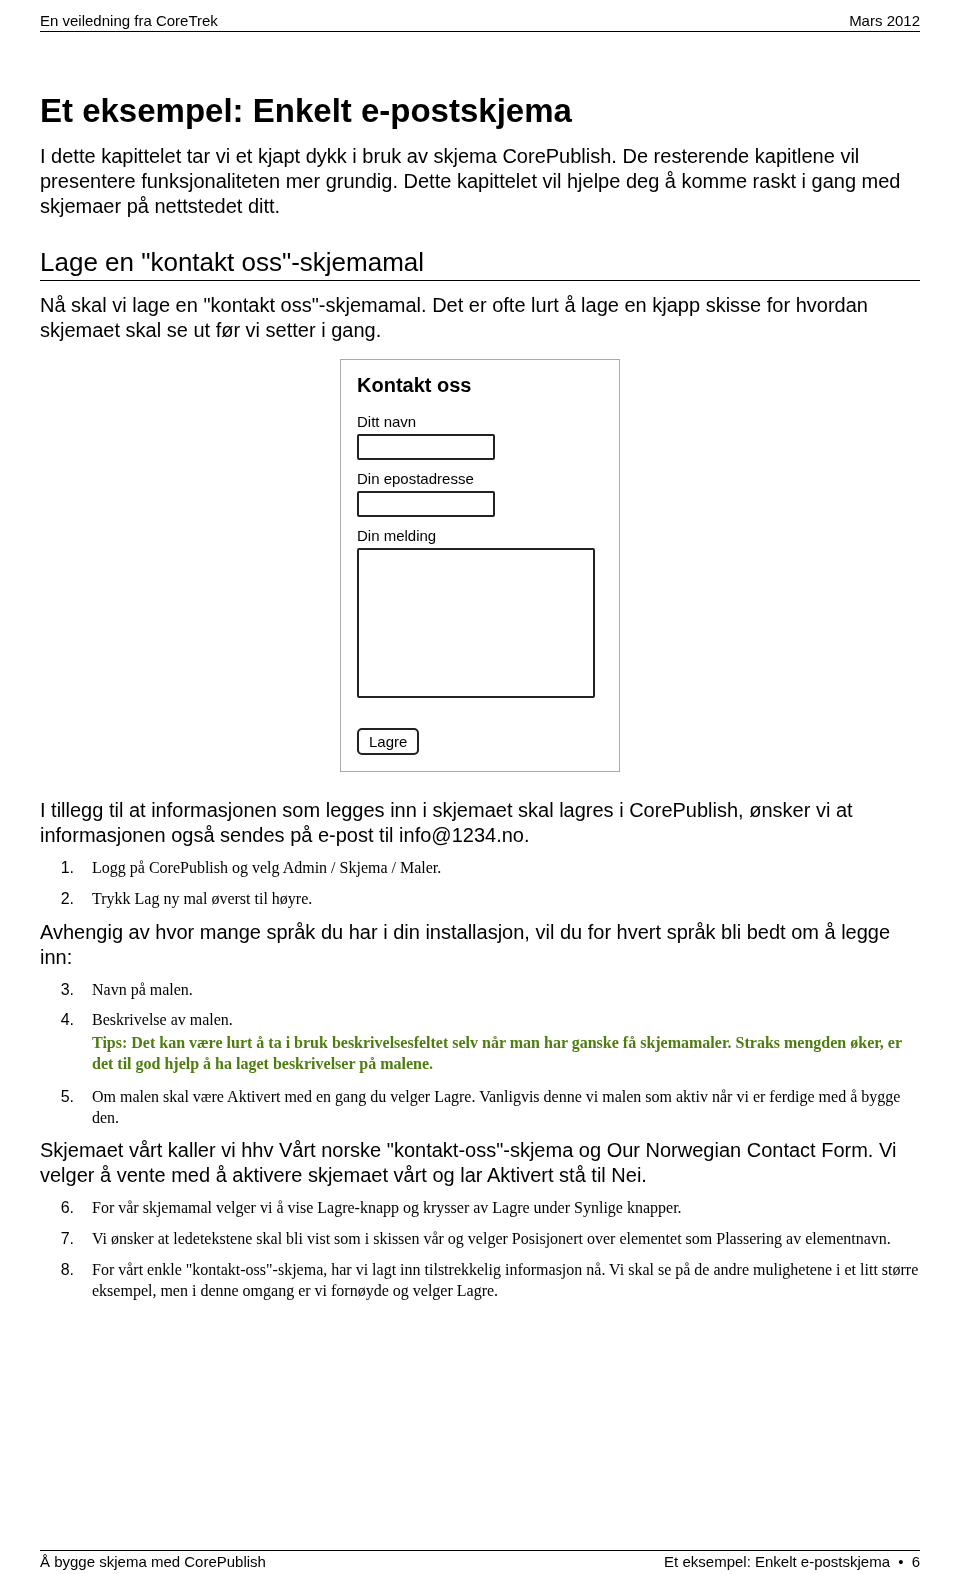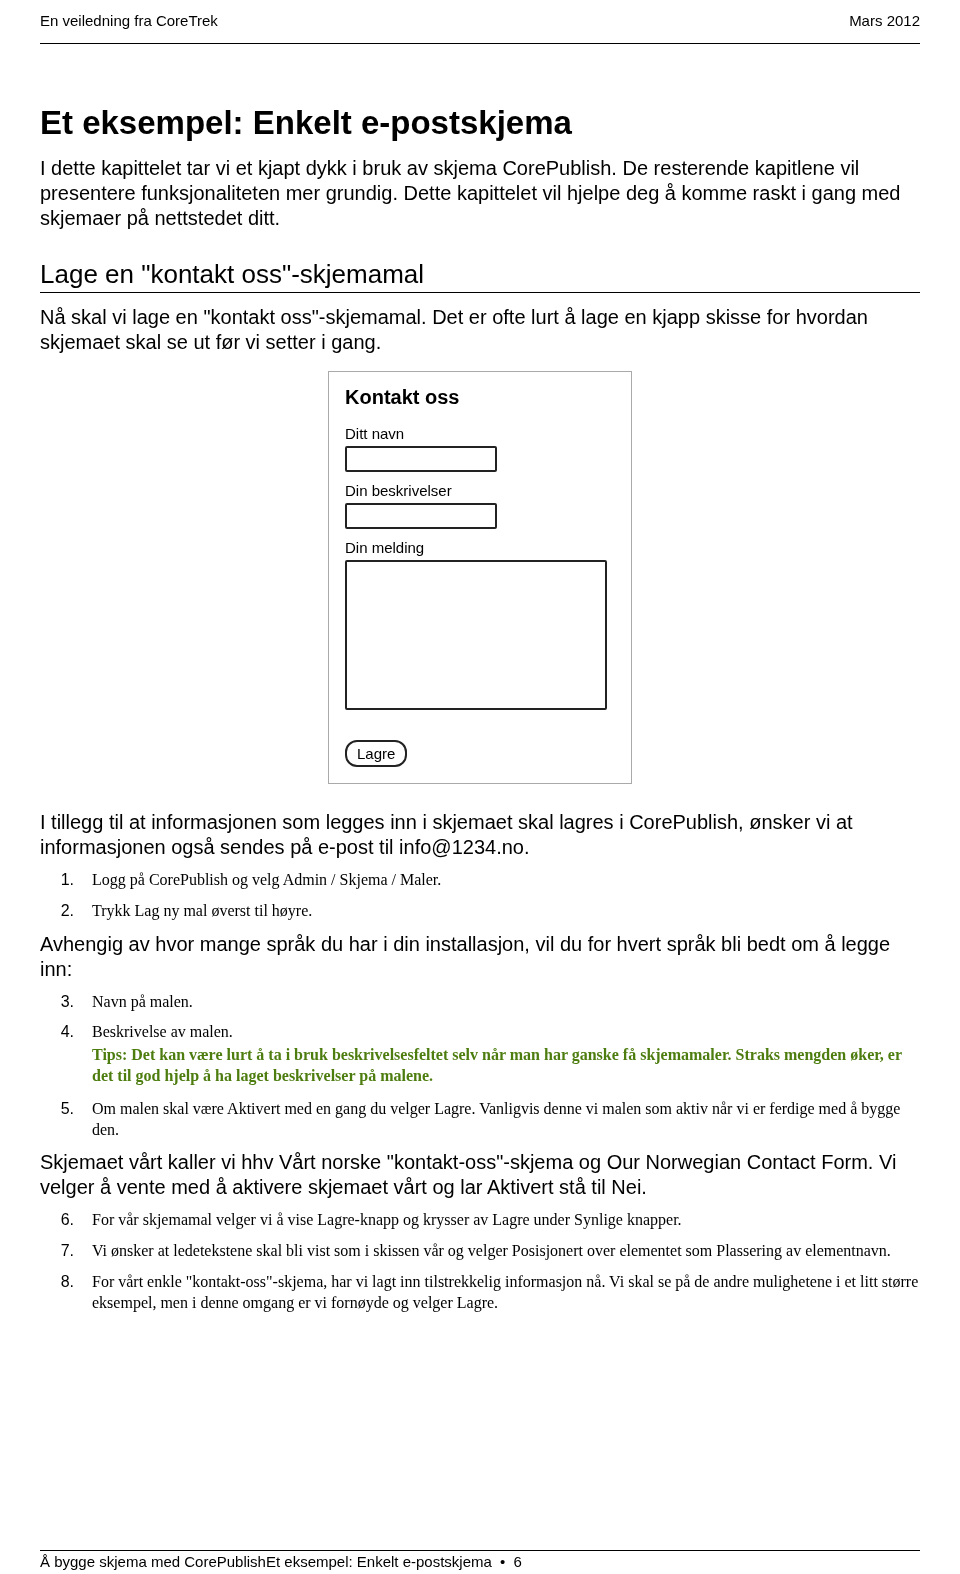--- a/index.html
+++ b/index.html
@@ -15,21 +15,21 @@
   .page {
     padding: 12px 40px 0 40px;
     min-height: 1574px;
     position: relative;
   }
   .header-row {
     display: flex;
     justify-content: space-between;
     font-size: 15px;
     border-bottom: 1px solid #000;
-    padding-bottom: 14px;
+    padding-bottom: 2px;
     margin-bottom: 60px;
   }
   h1 {
     font-family: "Trebuchet MS", Verdana, sans-serif;
     font-size: 33px;
     font-weight: bold;
     margin-bottom: 14px;
   }
   h2 {
     font-family: "Trebuchet MS", Verdana, sans-serif;
@@ -44,21 +44,21 @@
     font-size: 20px;
     line-height: 1.25;
     margin-bottom: 10px;
   }
   .sketch-wrap {
     display: flex;
     justify-content: center;
     margin: 16px 0 26px 0;
   }
   .sketch {
-    width: 304px;
+    width: 280px;
     border: 1px solid #aaa;
     padding: 14px 24px 16px 16px;
     background: #fff;
     font-family: "Comic Sans MS", cursive, sans-serif;
   }
   .sketch-title {
     font-size: 20px;
     font-weight: bold;
     margin-bottom: 16px;
   }
@@ -78,21 +78,21 @@
     width: 100%;
     height: 150px;
     border: 2px solid #222;
     border-radius: 2px;
     background: #fff;
     margin-bottom: 30px;
   }
   .sketch-button {
     display: inline-block;
     border: 2px solid #222;
-    border-radius: 12px;
+    border-radius: 5px;
     padding: 3px 10px;
     font-size: 15px;
     background: #fff;
   }
   ol.steps {
     list-style: none;
     padding: 0;
     margin: 0 0 10px 0;
   }
   ol.steps > li {
@@ -114,20 +114,21 @@
     line-height: 1.3;
     margin-top: 2px;
     margin-bottom: 2px;
   }
   .footer-row {
     position: absolute;
     bottom: 4px;
     left: 40px;
     right: 40px;
     display: flex;
+    justify-content: space-between;
     font-size: 15px;
     border-top: 1px solid #000;
     padding-top: 2px;
   }
   .footer-right .bullet { margin: 0 4px; }
 </style>
 </head>
 <body>
 
 <div class="page">
@@ -143,21 +144,21 @@
 
   <h2>Lage en "kontakt oss"-skjemamal</h2>
 
   <p class="body">Nå skal vi lage en "kontakt oss"-skjemamal. Det er ofte lurt å lage en kjapp skisse for hvordan skjemaet skal se ut før vi setter i gang.</p>
 
   <div class="sketch-wrap">
     <div class="sketch">
       <div class="sketch-title">Kontakt oss</div>
       <div class="sketch-label">Ditt navn</div>
       <div class="sketch-input"></div>
-      <div class="sketch-label">Din beskrivelser</div>
+      <div class="sketch-label">Din epostadresse</div>
       <div class="sketch-input"></div>
       <div class="sketch-label">Din melding</div>
       <div class="sketch-textarea"></div>
       <div class="sketch-button">Lagre</div>
     </div>
   </div>
 
   <p class="body">I tillegg til at informasjonen som legges inn i skjemaet skal lagres i CorePublish, ønsker vi at informasjonen også sendes på e-post til info@1234.no.</p>
 
   <ol class="steps">

